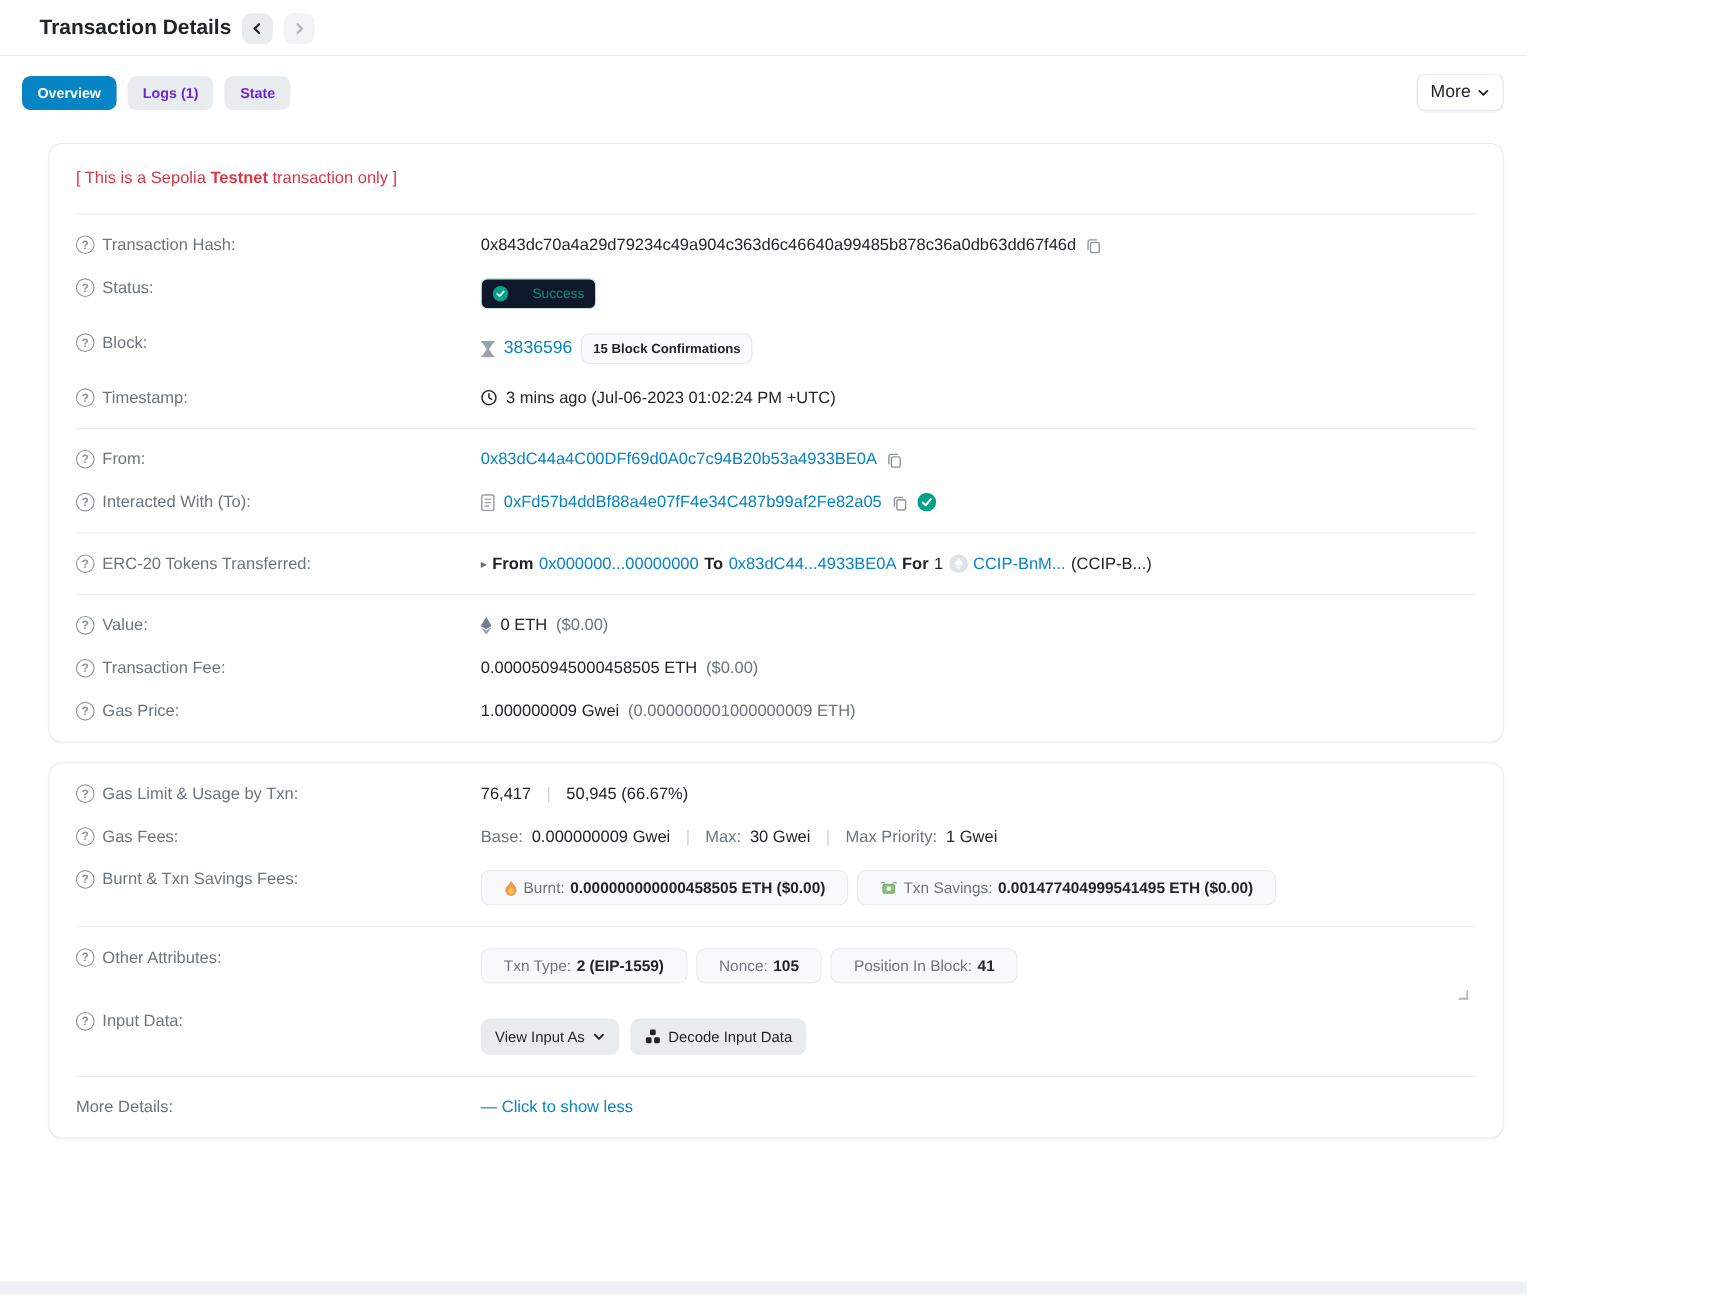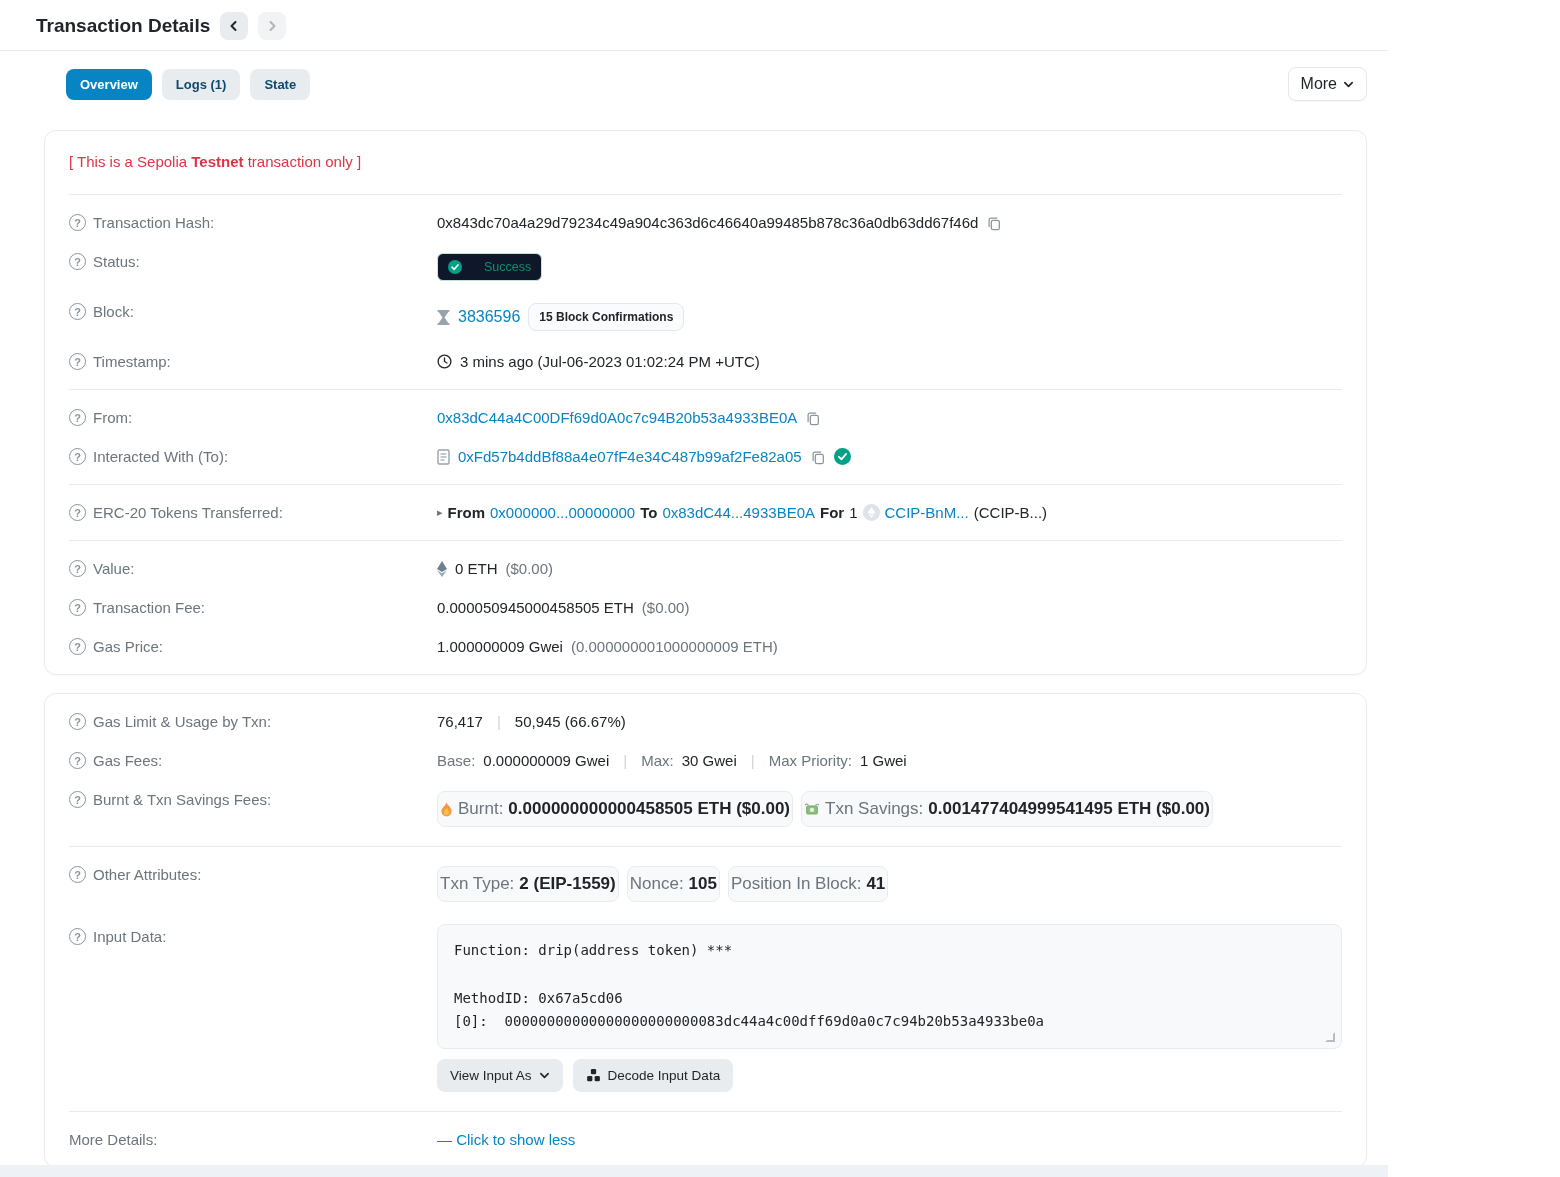--- a/index.html
+++ b/index.html
@@ -10,24 +10,24 @@
   
   .header { display:flex; align-items:center; gap:10px; padding:12px 0 10px 36px; }
   .page-title { font-size:19px; font-weight:700; color:#212529; }
   .nav-btn { width:28px; height:28px; border-radius:8px; border:none; display:flex;
     align-items:center; justify-content:center; cursor:pointer; }
   .nav-btn.prev { background:#e9ecef; }
   .nav-btn.next { background:#f1f3f5; }
   .hr-full { border:none; border-top:1px solid #e9ecef; }
 
   
-  .tabbar { display:flex; align-items:center; padding:16px 21px 14px 66px; }
+  .tabbar { display:flex; align-items:center; padding:16px 21px 14px 20px; }
   .tabs { display:flex; gap:10px; flex:1; }
   .tab { font-size:13px; font-weight:600; padding:8px 14px; border-radius:8px;
-    background:#e9ecef; color:#0c4a6e; border:none; cursor:pointer; }
+    background:#e9ecef; color:#6d28d9; border:none; cursor:pointer; }
   .tab.active { background:#0784c3; color:#fff; }
   .more-btn { display:flex; align-items:center; gap:6px; font-size:16px; color:#212529;
     background:#fff; border:1px solid #e3e8ee; border-radius:8px; padding:7px 12px; cursor:pointer;
     box-shadow:0 1px 1px rgba(0,0,0,.03); }
 
   
   .card { background:#fff; border:1px solid #e9ecef; border-radius:12px;
     margin:15px 21px 18px 44px; padding:8px 24px; box-shadow:0 1px 2px rgba(0,0,0,.03); }
   .divider { border:none; border-top:1px solid #e9ecef; margin:8px 0; }
 
@@ -44,21 +44,21 @@
   .icon { display:inline-flex; align-items:center; flex-shrink:0; }
   .copy-btn { background:none; border:none; cursor:pointer; display:inline-flex; padding:0; }
 
   .badge-success { display:inline-flex; align-items:center; gap:22px; background:#0f172a;
     border:1px solid #c6e6da; color:#0d8f6f; font-size:12.5px; font-weight:500;
     border-radius:6px; padding:6px 10px; }
   .badge-gray { display:inline-flex; align-items:center; gap:4px; background:#fafbfc;
     border:1px solid #e3e8ee; border-radius:8px; padding:6px 10px; font-size:12px; font-weight:700;
     color:#212529; }
   .chip { display:inline-flex; align-items:center; gap:5px; background:#f8f9fa;
-    border:1px solid #e9ecef; border-radius:8px; padding:7px 2px; font-size:17px; }
+    border:1px solid #e9ecef; border-radius:8px; padding:7px 20px; font-size:14px; }
   .chip .lbl { color:#6c757d; }
   .chip .val { font-weight:700; color:#212529; }
   .sep { color:#ced4da; padding:0 6px; }
 
   .input-box { position:relative; background:#f8f9fa; border:1px solid #e9ecef; border-radius:8px;
     padding:14px 16px; font-family:"DejaVu Sans Mono",monospace; font-size:14px; line-height:1.7;
     color:#212529; white-space:pre-wrap; width:100%; min-height:106px; }
   .resize-handle { position:absolute; right:3px; bottom:3px; width:10px; height:10px;
     border-right:2px solid #b6bcc2; border-bottom:2px solid #b6bcc2; transform:rotate(0deg);
     clip-path:polygon(100% 0,100% 100%,0 100%); }
@@ -393,24 +393,20 @@
         </span>
       </div>
     </div>
 
     <div class="row">
       <div class="row-label" style="padding-top:4px">
         <span class="qmark">?</span>
         <span>Input Data:</span>
       </div>
       <div class="row-value" style="display:block">
-        <div class="input-box">Function: drip(address token) ***
-
-MethodID: 0x67a5cd06
-[0]:  00000000000000000000000083dc44a4c00dff69d0a0c7c94b20b53a4933be0a</div>
         <span class="resize-handle" style="position:relative; float:right; margin-top:-14px; margin-right:4px;"></span>
         <div class="input-actions">
           <button class="soft-btn">
             <span>View Input As</span>
             <span class="icon">
               <svg width="11" height="11" viewBox="0 0 12 12">
                   <polyline points="2,4 6,8 10,4" fill="none" stroke="#212529" stroke-width="1.8" stroke-linecap="round" stroke-linejoin="round"></polyline>
                 </svg>
             </span>
           </button>

